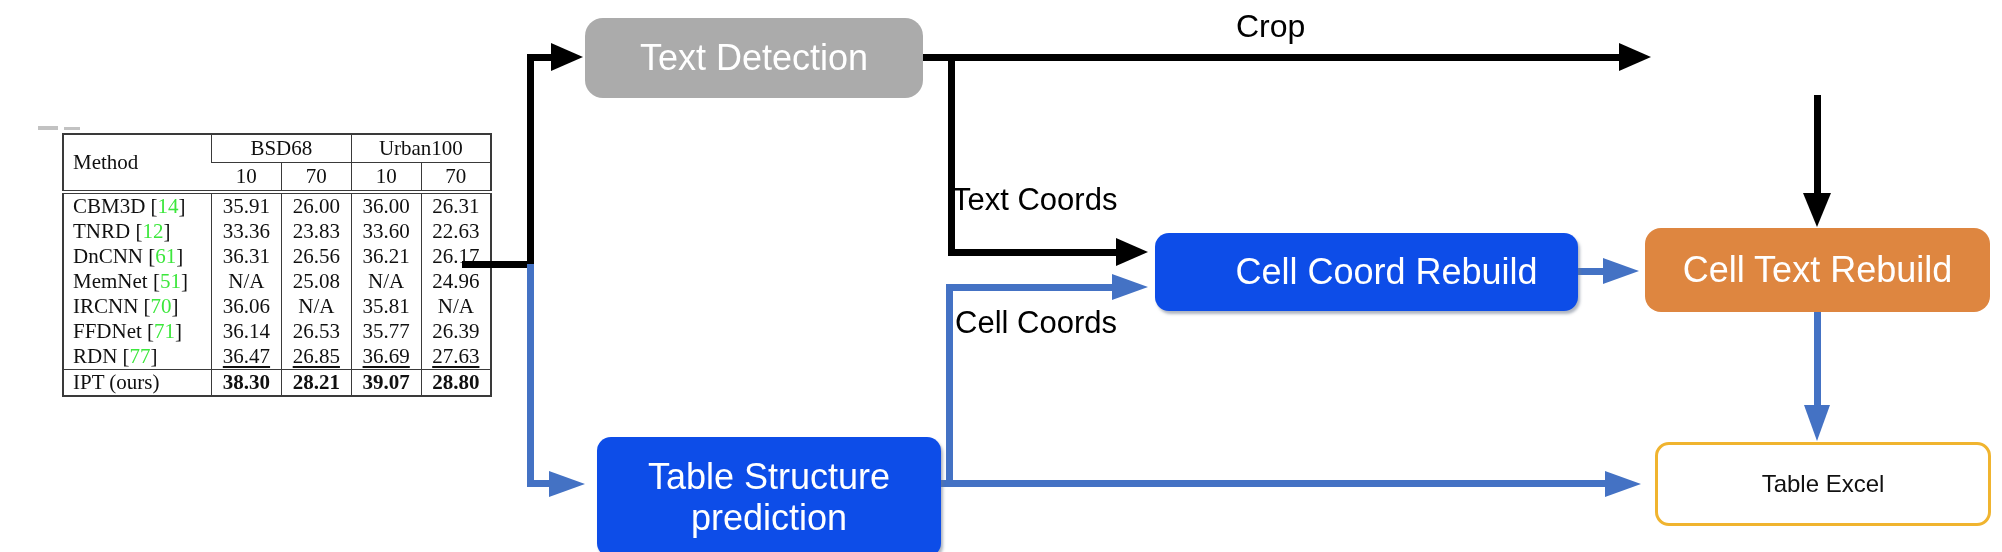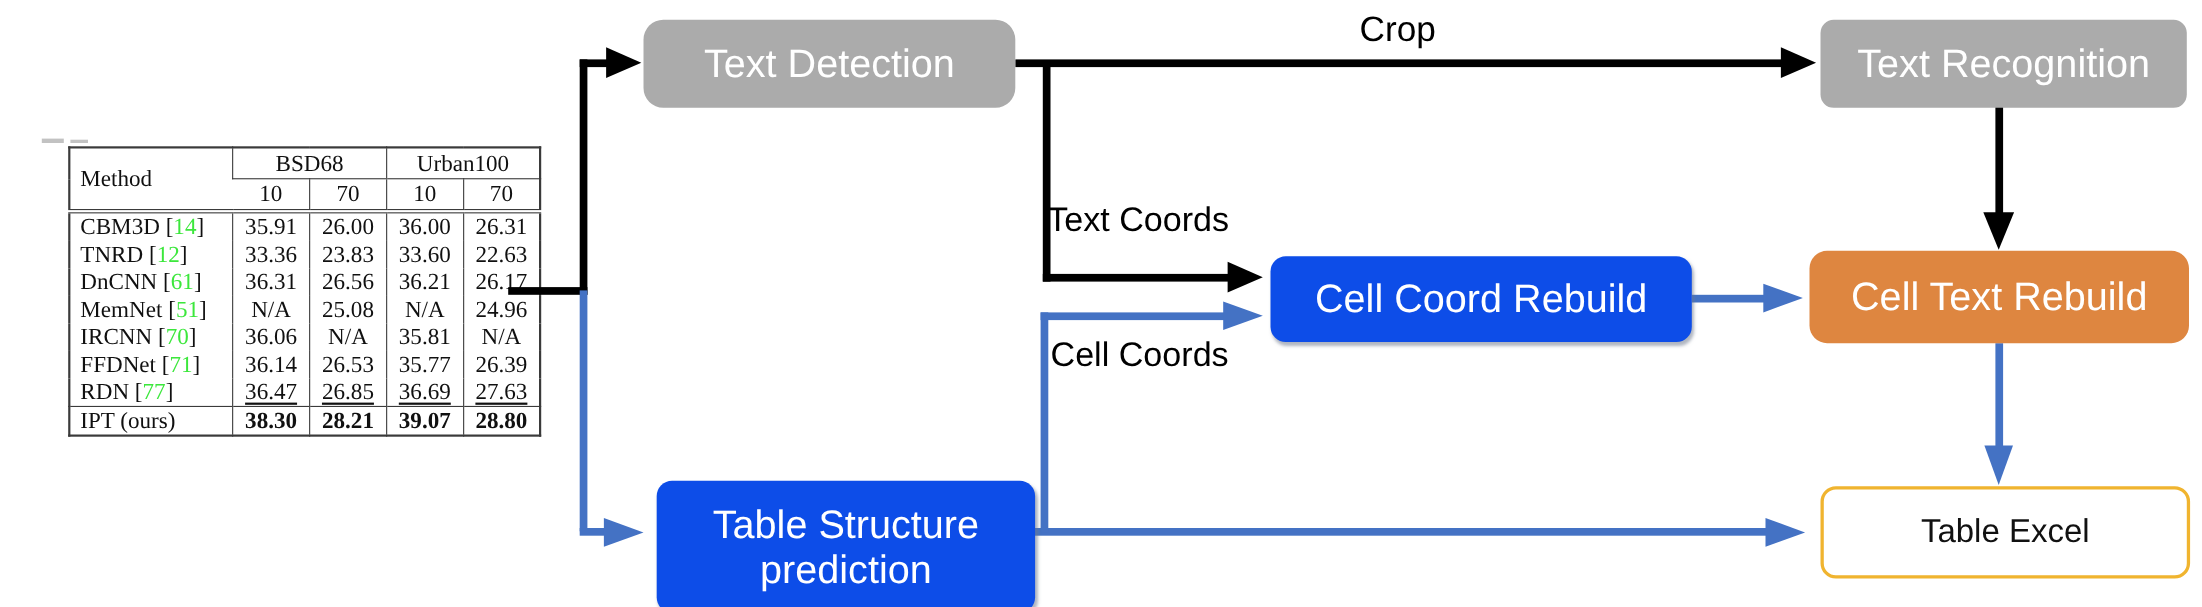--- a/index.html
+++ b/index.html
@@ -36,21 +36,21 @@
   }
   .node.gray   { background: var(--gray); border-radius: 12px; }
   .node.blue   { background: var(--blue); border-radius: 14px;
                  box-shadow: 2px 3px 3px rgba(110,120,140,0.55); }
   .node.orange { background: var(--orange); border-radius: 16px; }
   .node.outline {
     background: #ffffff;
     border: 3px solid var(--gold);
     border-radius: 14px;
     color: #111111;
-    font-size: 30px;
+    font-size: 24px;
   }
 
   
   .hline, .vline { position: absolute; }
   .hline { height: 7px; }
   .vline { width: 7px; }
   .black { background: var(--ink); }
   .blue-l { background: var(--arrow-blue); }
 
   .ah { position: absolute; width: 0; height: 0; }
@@ -220,20 +220,19 @@
   <div class="ah right-blue" style="left:1603px;top:258px;"></div>
 
   <div class="vline blue-l" style="left:1814px;top:312px;height:95px;"></div>
   <div class="ah down-blue" style="left:1804px;top:405px;"></div>
 
   <div class="edge-label" style="left:1236px;top:8px;font-size:32px;">Crop</div>
   <div class="edge-label" style="left:952px;top:182px;">Text Coords</div>
   <div class="edge-label" style="left:955px;top:305px;">Cell Coords</div>
 
   <div class="node gray" style="left:585px;top:18px;width:338px;height:80px;border-radius:18px;">Text Detection</div>
-  <div class="node gray" style="left:1655px;top:18px;width:333px;height:80px;">Text Recognition</div>
-  <div class="node blue" style="left:1155px;top:233px;width:383px;height:78px;">Cell Coord Rebuild</div>
+  <div class="node blue" style="left:1155px;top:233px;width:383px;height:78px;padding-left:40px;">Cell Coord Rebuild</div>
   <div class="node orange" style="left:1645px;top:228px;width:345px;height:84px;">Cell Text Rebuild</div>
   <div class="node blue" style="left:585px;top:437px;width:344px;height:120px;margin-left:12px;">Table Structure
 prediction</div>
   <div class="node outline" style="left:1655px;top:442px;width:330px;height:78px;">Table Excel</div>
 
 </div>
 
 </body></html>

